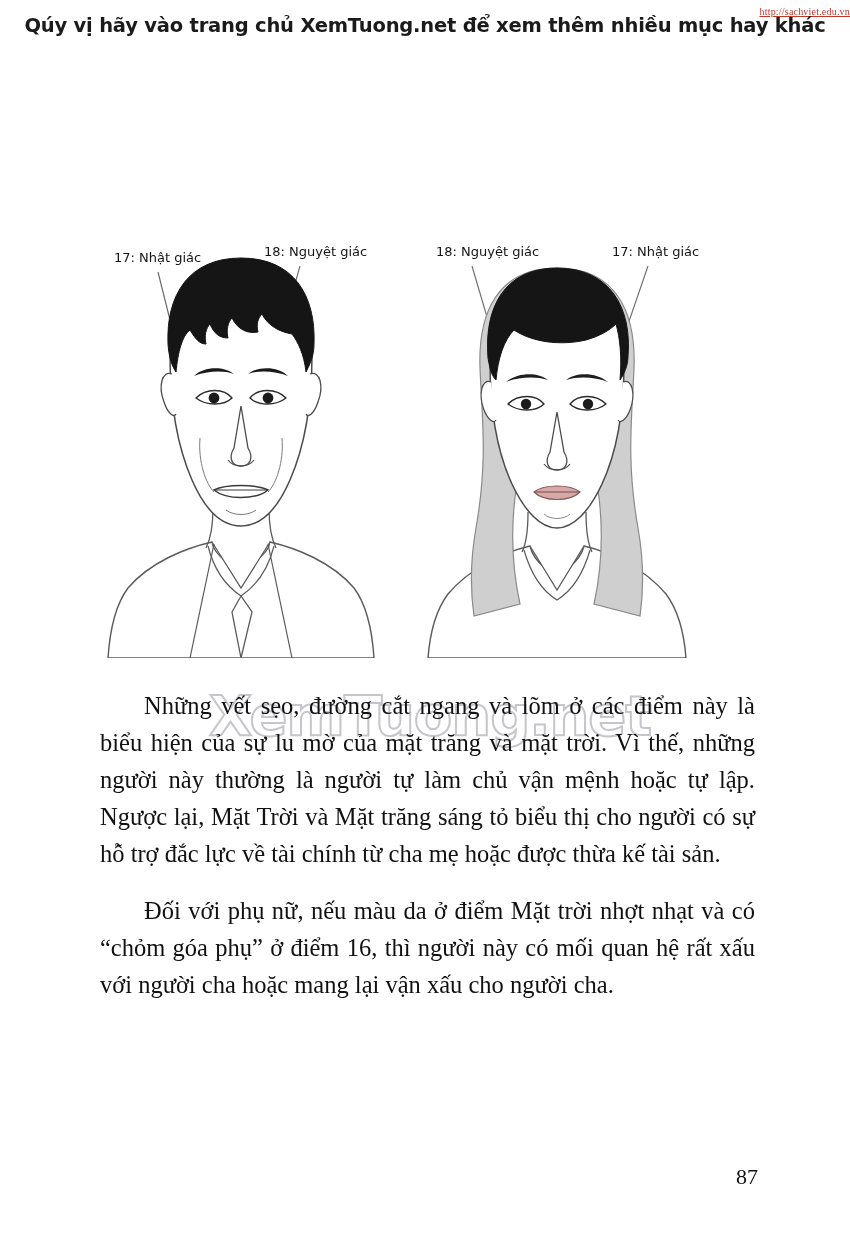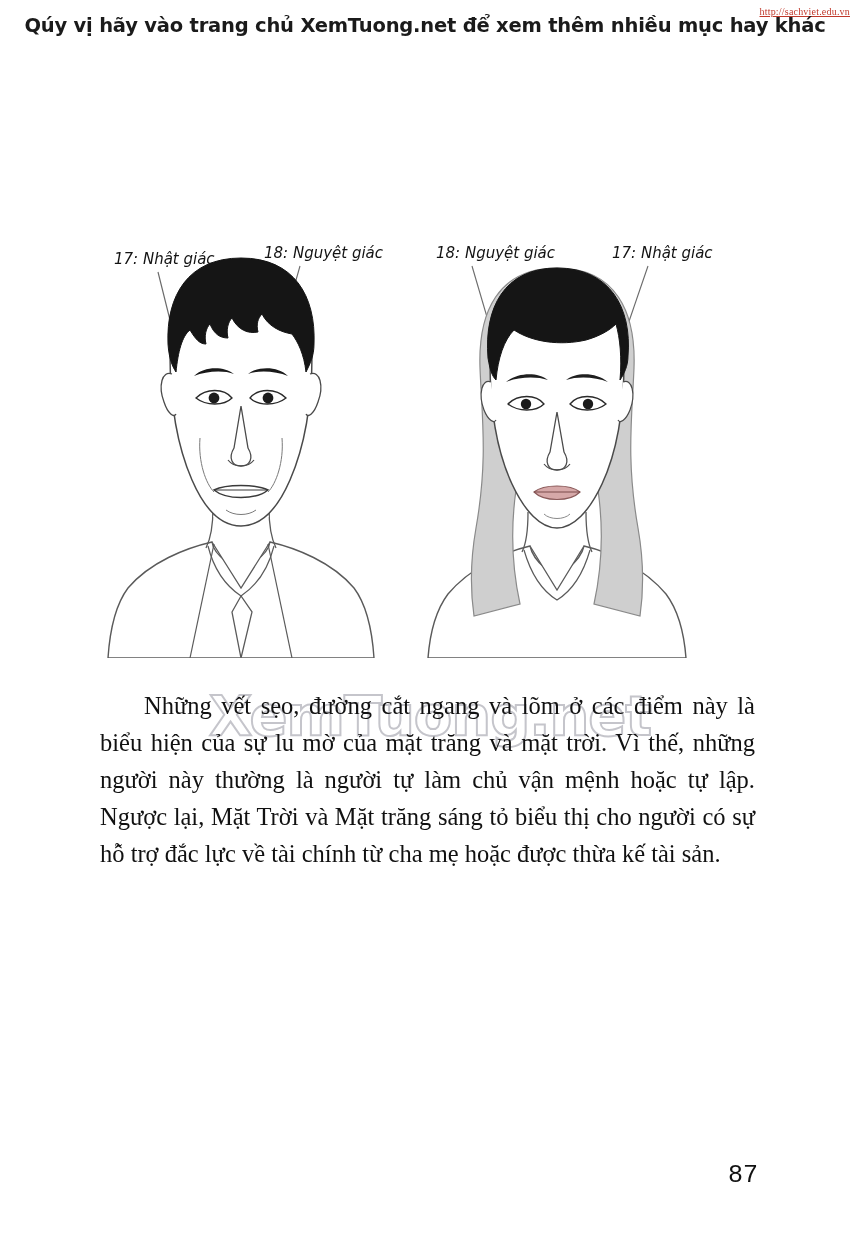--- a/index.html
+++ b/index.html
@@ -55,24 +55,23 @@
     position: absolute;
     top: 118px;
     left: 0;
     width: 850px;
     height: 540px;
   }
 
   .callout {
     position: absolute;
     font-family: "DejaVu Sans", sans-serif;
-    font-size: 15px;
+    font-size: 13px;
     color: #141414;
     white-space: nowrap;
-    font-style: italic;
   }
   .c-17L { left: 114px; top: 132px; }
   .c-18L { left: 264px; top: 126px; }
   .c-18R { left: 436px; top: 126px; }
   .c-17R { left: 612px; top: 126px; }
 
   
   .watermark {
     position: absolute;
     top: 565px;
@@ -108,22 +107,22 @@
     text-align-last: left;
   }
   .bodytext p.justify-all {
     text-align: justify;
   }
 
   .page-number {
     position: absolute;
     right: 92px;
     bottom: 52px;
-    font-family: Liberation Mono, monospace;
-    font-size: 25px;
+    font-family: Liberation Serif, serif;
+    font-size: 22px;
     color: #111;
   }
 </style>
 </head>
 <body>
 
 <div class="page-header">
   <div class="header-url">http://sachviet.edu.vn</div>
   <div class="header-banner">Qúy vị hãy vào trang chủ XemTuong.net để xem thêm nhiều mục hay khác</div>
 </div>
@@ -233,15 +232,16 @@
 
       <path d="M544 396 C550 402 564 402 570 396" fill="none" stroke="#8a8a8a" stroke-width="1"></path>
     </g>
   </svg>
 
   <div class="watermark">XemTuong.net</div>
 </div>
 
 <div class="bodytext">
   <p class="justify-all">Những vết sẹo, đường cắt ngang và lõm ở các điểm này là biểu hiện của sự lu mờ của mặt trăng và mặt trời. Vì thế, những người này thường là người tự làm chủ vận mệnh hoặc tự lập. Ngược lại, Mặt Trời và Mặt trăng sáng tỏ biểu thị cho người có sự hỗ trợ đắc lực về tài chính từ cha mẹ hoặc được thừa kế tài sản.</p>
+  <p>Đối với phụ nữ, nếu màu da ở điểm Mặt trời nhợt nhạt và có “chỏm góa phụ” ở điểm 16, thì người này có mối quan hệ rất xấu với người cha hoặc mang lại vận xấu cho người cha.</p>
 </div>
 
 <div class="page-number">87</div>
 
 </body></html>

